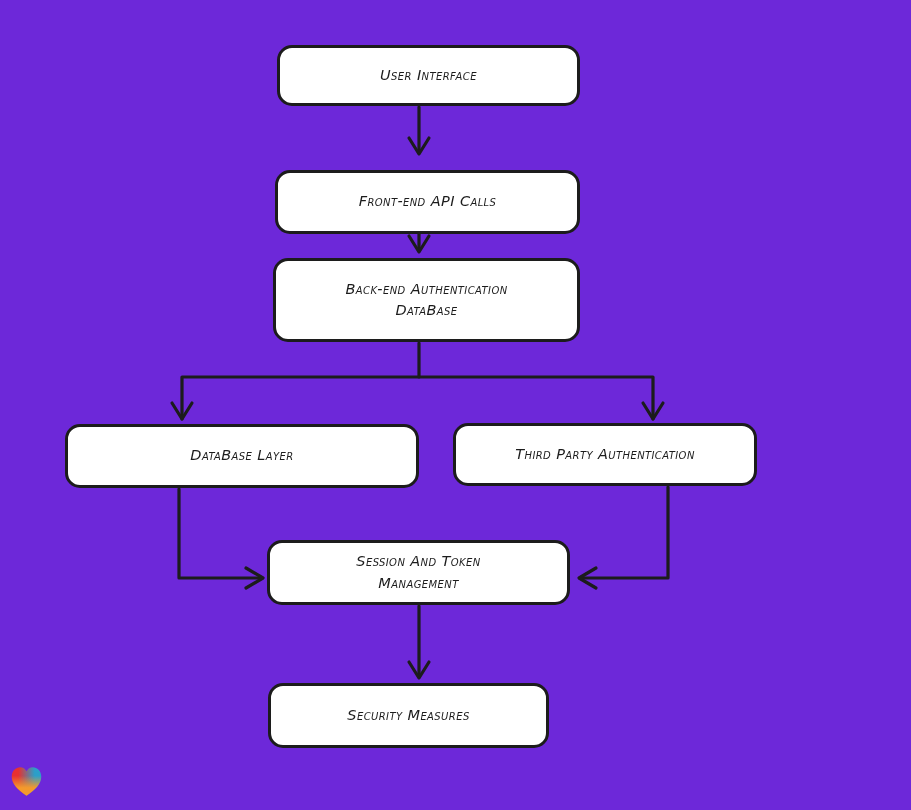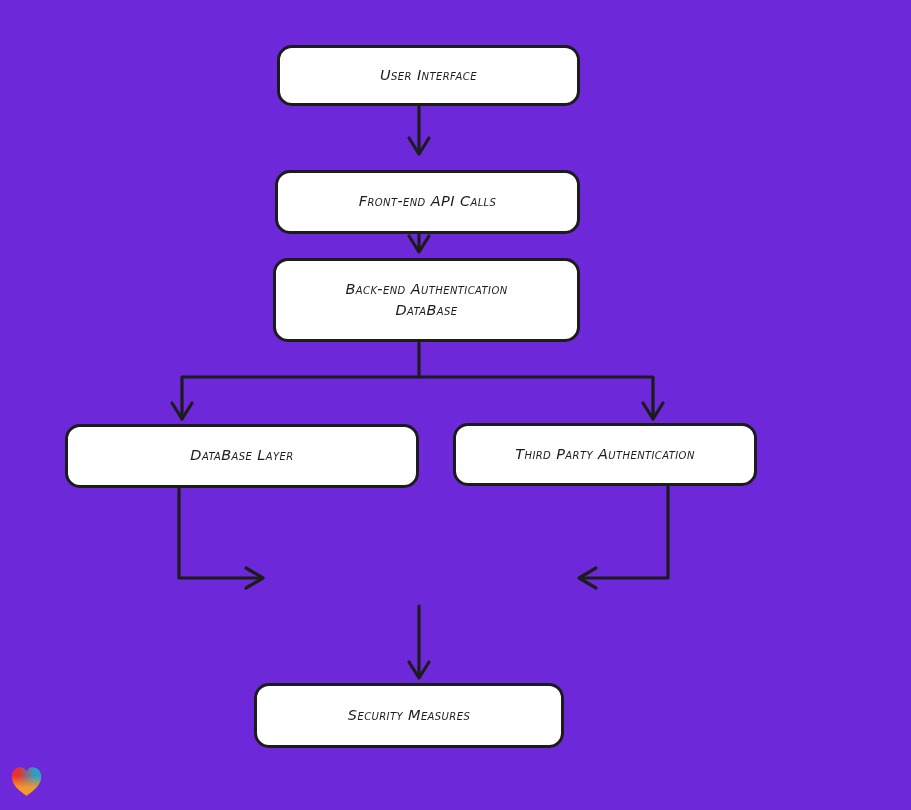--- a/index.html
+++ b/index.html
@@ -17,21 +17,21 @@
     font-size:14.5px;font-style:italic;font-variant:small-caps;
     letter-spacing:.4px;line-height:1.45;white-space:pre-line;
     padding:4px 14px;
   }
   .node-1{left:277px;top:45px;width:303px;height:61px;}
   .node-2{left:275px;top:158px;width:305px;height:64px;margin-top:12px;}
   .node-3{left:273px;top:258px;width:307px;height:84px;}
   .node-4{left:65px;top:424px;width:354px;height:64px;}
   .node-5{left:453px;top:423px;width:304px;height:63px;}
   .node-6{left:267px;top:540px;width:303px;height:65px;}
-  .node-7{left:254px;top:683px;width:310px;height:65px;}
+  .node-7{left:268px;top:683px;width:281px;height:65px;}
   .logo{
     position:absolute;left:9px;top:763px;width:35px;height:37px;
     filter:blur(0.7px);cursor:pointer;
   }
   .logo svg{display:block;width:100%;height:100%;}
 </style>
 </head>
 <body>
 
 <div class="canvas">
@@ -77,20 +77,22 @@
 
   <div class="node node-2">Front-end API Calls</div>
 
   <div class="node node-3">Back-end Authentication
 DataBase</div>
 
   <div class="node node-4">DataBase Layer</div>
 
   <div class="node node-5">Third Party Authentication</div>
 
+  <div class="node node-6">Session And Token
+Management</div>
 
   <div class="node node-7">Security Measures</div>
 
   <div class="logo">
     <svg viewBox="0 0 32 31" xmlns="http://www.w3.org/2000/svg">
       <defs>
         <linearGradient id="heartRB" x1="0" y1="0" x2="1" y2="0">
           <stop offset="0.22" stop-color="#e83030"></stop>
           <stop offset="0.78" stop-color="#2b9fc9"></stop>
         </linearGradient>

